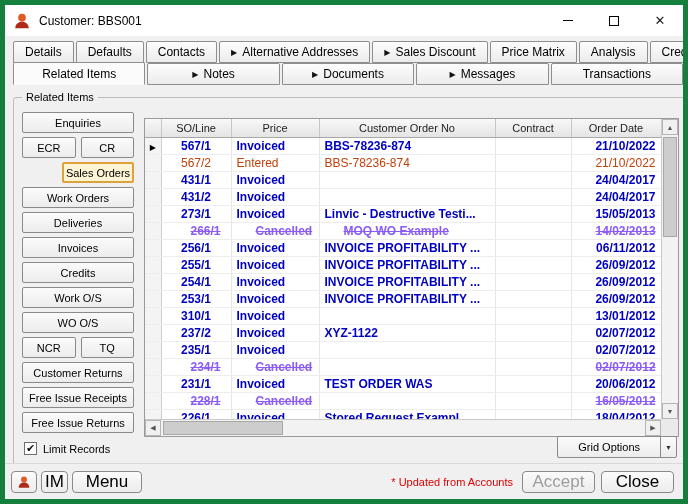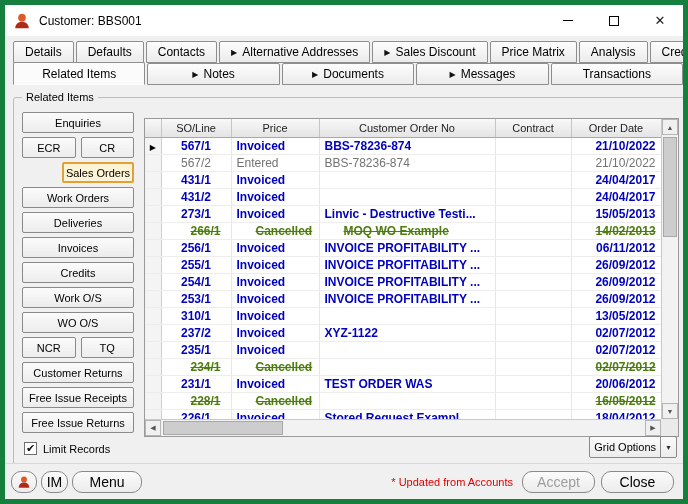--- a/index.html
+++ b/index.html
@@ -89,22 +89,22 @@
   }
   td {
     height: 17px; border-right: 1px solid #e6e6e6; border-bottom: 1px solid #ededed;
     font-size: 12px; overflow: hidden; white-space: nowrap; padding: 0 5px;
   }
   td.c-sel { background: #f4f4f4; border-right: 1px solid #cfcfcf; padding: 0; text-align: center; }
   .cur-arrow { font-size: 8px; color: #000; }
   td.c-so { text-align: center; }
   td.c-date { text-align: right; }
   tr.invoiced td.data { color: #0000c0; font-weight: bold; }
-  tr.entered td.data { color: #737373; font-weight: normal; }
-  tr.cancelled td.data { color: #4d7c0f; font-weight: bold; text-decoration: line-through; padding-left: 24px; }
+  tr.entered td.data { color: #c2410c; font-weight: normal; }
+  tr.cancelled td.data { color: #8b5cf6; font-weight: bold; text-decoration: line-through; padding-left: 24px; }
   
   .vscroll {
     position: absolute; right: 0; top: 0; width: 17px; height: 300px;
     background: #f2f2f2; border-left: 1px solid #c9c9c9;
   }
   .hscroll {
     position: absolute; left: 0; bottom: 0; height: 17px; width: 516px;
     background: #f2f2f2; border-top: 1px solid #c9c9c9;
   }
   .sb-btn {
@@ -116,36 +116,36 @@
   .vscroll .up { top: 0; left: 0; }
   .vscroll .down { bottom: 0; left: 0; }
   .hscroll .left { left: 0; top: 0; }
   .hscroll .right { right: 0; top: 0; }
   .vthumb { position: absolute; left: 1px; top: 18px; width: 14px; height: 100px; background: #cdcdcd; border: 1px solid #a8a8a8; }
   .hthumb { position: absolute; top: 1px; left: 18px; width: 120px; height: 14px; background: #cdcdcd; border: 1px solid #a8a8a8; }
   .sb-corner { position: absolute; right: 0; bottom: 0; width: 17px; height: 17px; background: #eaeaea; }
   
   .grid-options { position: absolute; right: 7px; bottom: 6px; display: flex; height: 22px; cursor: default; }
   .grid-options .main {
-    padding: 0 4px; font-size: 11px; display: flex; align-items: center;
+    padding: 0 20px; font-size: 11px; display: flex; align-items: center;
     background: linear-gradient(#fbfbfb, #ececec);
     border: 1px solid #8a8a8a; border-radius: 2px 0 0 2px;
   }
   .grid-options .arrow {
     width: 17px; margin-left: -1px; display: flex; align-items: center; justify-content: center;
     background: linear-gradient(#fbfbfb, #ececec);
     border: 1px solid #8a8a8a; border-radius: 0 2px 2px 0; font-size: 7px; color: #333;
   }
   
   .statusbar { position: absolute; left: 0; right: 0; bottom: 0; height: 36px; border-top: 1px solid #d9d9d9; background: #f0f0f0; }
   .bar-btn {
     position: absolute; top: 7px; height: 22px;
     background: linear-gradient(#fbfbfb, #ececec);
-    border: 1px solid #8a8a8a; border-radius: 10px;
-    font-family: inherit; font-size: 14px; color: #000; cursor: default;
+    border: 1px solid #8a8a8a; border-radius: 4px;
+    font-family: inherit; font-size: 17px; color: #000; cursor: default;
   }
   .icon-btn { left: 6px; width: 26px; display: flex; align-items: center; justify-content: center; }
   .im-btn { left: 36px; width: 27px; }
   .menu-btn { left: 67px; width: 70px; }
   .accept-btn { right: 88px; width: 73px; }
   .accept-btn.disabled { color: #9d9d9d; }
   .close-btn { right: 9px; width: 73px; }
   .note { position: absolute; right: 170px; top: 12px; font-size: 11px; color: #e00000; white-space: nowrap; }
 </style>
 </head>
@@ -372,21 +372,21 @@
                 <td class="c-order data">INVOICE PROFITABILITY ...</td>
                 <td class="c-contract data"></td>
                 <td class="c-date data">26/09/2012</td>
               </tr>
               <tr class="invoiced">
                 <td class="c-sel"></td>
                 <td class="c-so data">310/1</td>
                 <td class="c-status data">Invoiced</td>
                 <td class="c-order data"></td>
                 <td class="c-contract data"></td>
-                <td class="c-date data">13/05/2012</td>
+                <td class="c-date data">13/01/2012</td>
               </tr>
               <tr class="invoiced">
                 <td class="c-sel"></td>
                 <td class="c-so data">237/2</td>
                 <td class="c-status data">Invoiced</td>
                 <td class="c-order data">XYZ-1122</td>
                 <td class="c-contract data"></td>
                 <td class="c-date data">02/07/2012</td>
               </tr>
               <tr class="invoiced">

